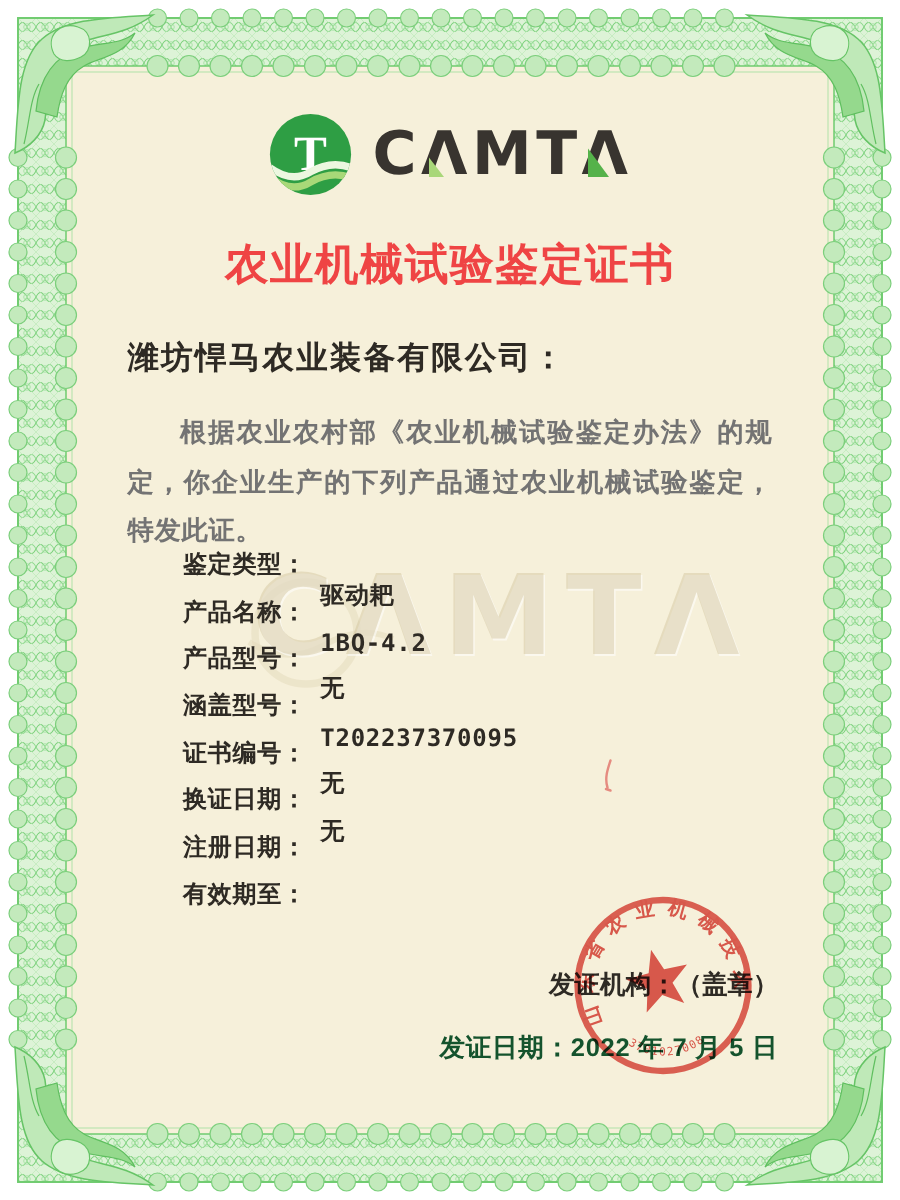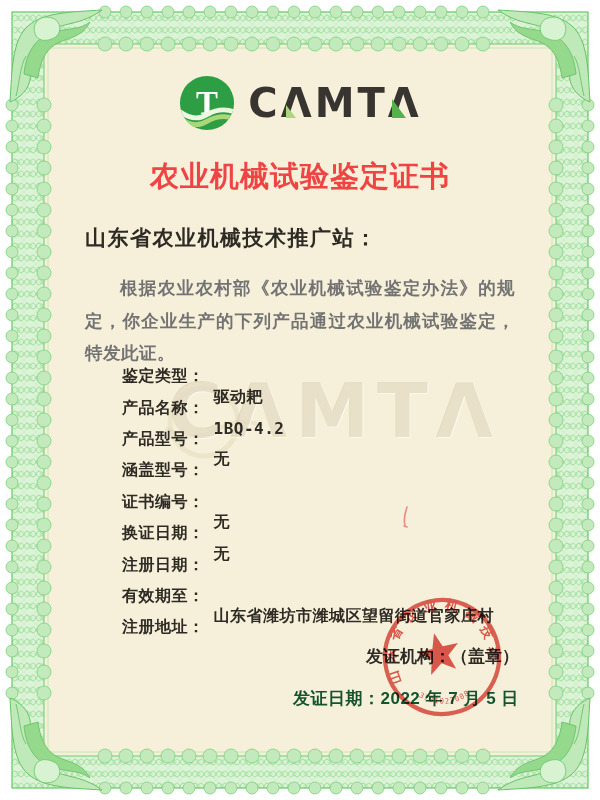--- a/index.html
+++ b/index.html
@@ -325,21 +325,21 @@
         <span class="bl">C</span>
         <span class="bl acc">Λ</span>
         <span class="bl">M</span>
         <span class="bl">T</span>
         <span class="bl acc2">Λ</span>
       </div>
     </div>
 
     <div class="title">农业机械试验鉴定证书</div>
 
-    <div class="addressee">山东省农业机械技术推广站：</div>
+    <div class="addressee">潍坊悍马农业装备有限公司：</div>
 
     <div class="body-par">根据农业农村部《农业机械试验鉴定办法》的规定，你企业生产的下列产品通过农业机械试验鉴定，特发此证。</div>
 
     <div class="fields">
       <div class="field-row">
         <span class="f-label">鉴定类型：</span>
       </div>
       <div class="field-row">
         <span class="f-label">产品名称：</span>
         <span class="f-value">驱动耙</span>
@@ -347,35 +347,32 @@
       <div class="field-row">
         <span class="f-label">产品型号：</span>
         <span class="f-value mono">1BQ-4.2</span>
       </div>
       <div class="field-row">
         <span class="f-label">涵盖型号：</span>
         <span class="f-value">无</span>
       </div>
       <div class="field-row">
         <span class="f-label">证书编号：</span>
+        <span class="f-value mono">T202237370095</span>
       </div>
       <div class="field-row">
         <span class="f-label">换证日期：</span>
         <span class="f-value">无</span>
       </div>
       <div class="field-row">
         <span class="f-label">注册日期：</span>
         <span class="f-value">无</span>
       </div>
       <div class="field-row">
         <span class="f-label">有效期至：</span>
-      </div>
-      <div class="field-row">
-        <span class="f-label">注册地址：</span>
-        <span class="f-value">山东省潍坊市潍城区望留街道官家庄村</span>
       </div>
     </div>
 
     <div class="issuer-line">
       <span>发证机构：</span><span>（盖章）</span>
     </div>
     <div class="date-line">
       <span>发证日期：</span><span>2022 年 7 月 5 日</span>
     </div>
 

